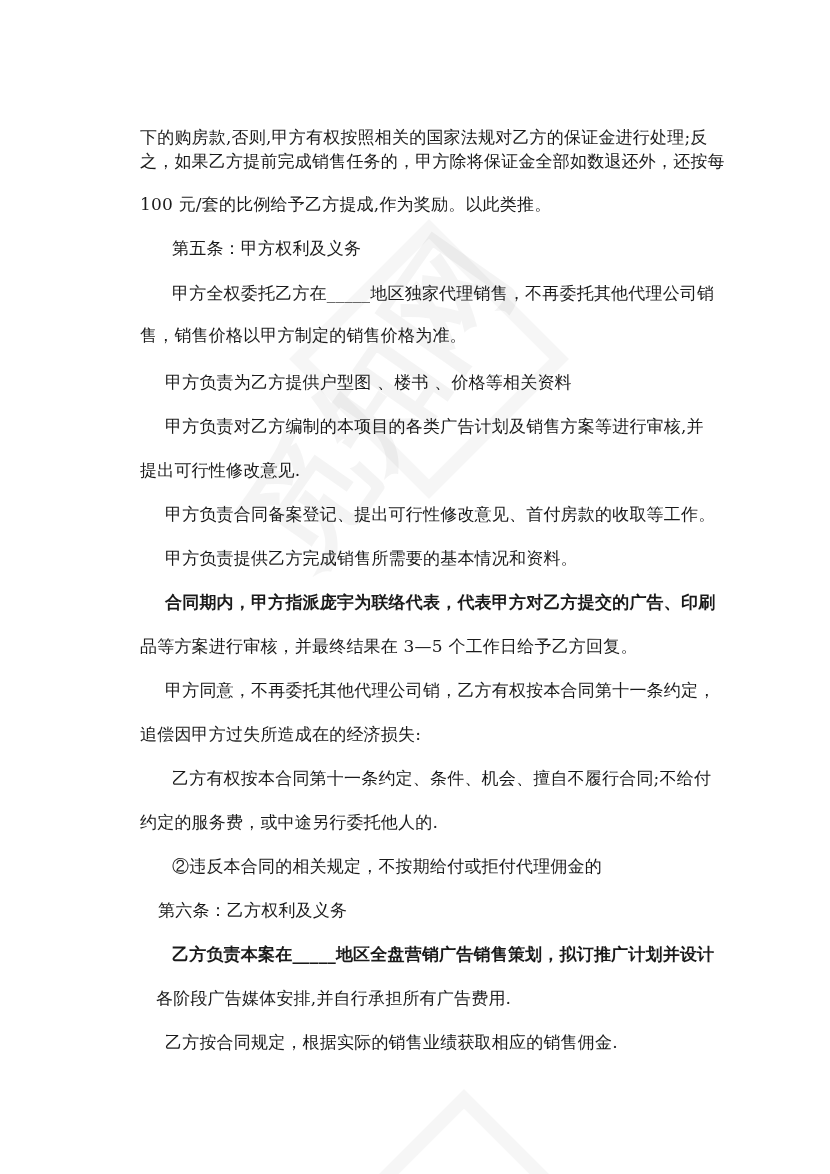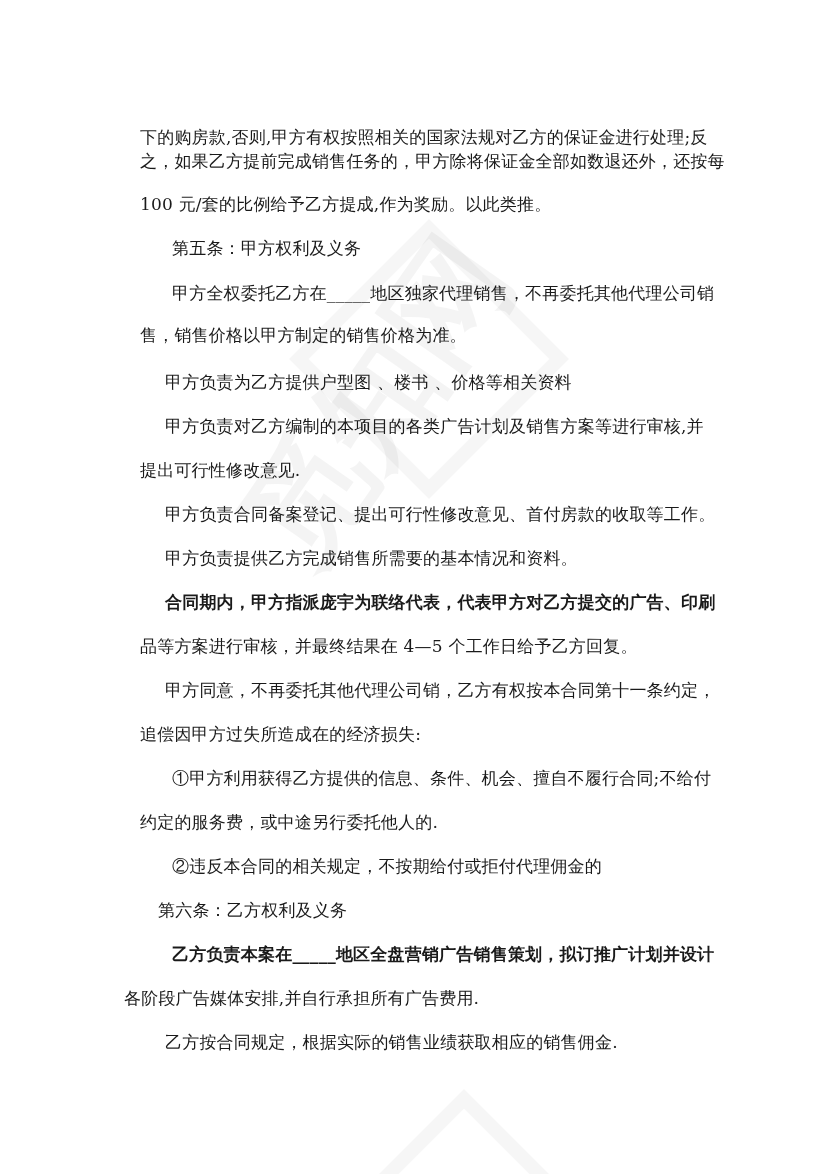--- a/index.html
+++ b/index.html
@@ -59,24 +59,24 @@
       <div class="line" style="left: 140px; top: 193px;">100 元/套的比例给予乙方提成,作为奖励。以此类推。</div>
       <div class="line" style="left: 172px; top: 237px;">第五条：甲方权利及义务</div>
       <div class="line" style="left: 172px; top: 282px;">甲方全权委托乙方在_____地区独家代理销售，不再委托其他代理公司销</div>
       <div class="line" style="left: 140px; top: 326px; font-family: Liberation Mono, monospace;">售，销售价格以甲方制定的销售价格为准。</div>
       <div class="line" style="left: 165px; top: 371px;">甲方负责为乙方提供户型图 、楼书 、价格等相关资料</div>
       <div class="line" style="left: 165px; top: 415px;">甲方负责对乙方编制的本项目的各类广告计划及销售方案等进行审核,并</div>
       <div class="line" style="left: 140px; top: 459px; text-align: right;">提出可行性修改意见.</div>
       <div class="line" style="left: 165px; top: 503px;">甲方负责合同备案登记、提出可行性修改意见、首付房款的收取等工作。</div>
       <div class="line" style="left: 165px; top: 547px;">甲方负责提供乙方完成销售所需要的基本情况和资料。</div>
       <div class="line" style="left: 165px; top: 591px; font-weight: bold;">合同期内，甲方指派庞宇为联络代表，代表甲方对乙方提交的广告、印刷</div>
-      <div class="line" style="left: 140px; top: 635px;">品等方案进行审核，并最终结果在 4—5 个工作日给予乙方回复。</div>
+      <div class="line" style="left: 140px; top: 635px;">品等方案进行审核，并最终结果在 3—5 个工作日给予乙方回复。</div>
       <div class="line" style="left: 165px; top: 679px;">甲方同意，不再委托其他代理公司销，乙方有权按本合同第十一条约定，</div>
       <div class="line" style="left: 140px; top: 723px;">追偿因甲方过失所造成在的经济损失:</div>
-      <div class="line" style="left: 172px; top: 767px;">①甲方利用获得乙方提供的信息、条件、机会、擅自不履行合同;不给付</div>
+      <div class="line" style="left: 172px; top: 767px;">乙方有权按本合同第十一条约定、条件、机会、擅自不履行合同;不给付</div>
       <div class="line" style="left: 140px; top: 811px;">约定的服务费，或中途另行委托他人的.</div>
       <div class="line" style="left: 172px; top: 855px;">②违反本合同的相关规定，不按期给付或拒付代理佣金的</div>
       <div class="line" style="left: 158px; top: 899px;">第六条：乙方权利及义务</div>
       <div class="line" style="left: 172px; top: 943px; font-weight: bold;">乙方负责本案在_____地区全盘营销广告销售策划，拟订推广计划并设计</div>
-      <div class="line" style="left: 124px; top: 987px;">各阶段广告媒体安排,并自行承担所有广告费用.</div>
+      <div class="line" style="left: 156px; top: 987px;">各阶段广告媒体安排,并自行承担所有广告费用.</div>
       <div class="line" style="left: 165px; top: 1031px;">乙方按合同规定，根据实际的销售业绩获取相应的销售佣金.</div>
     </div>
 </div>
 
 </body></html>

